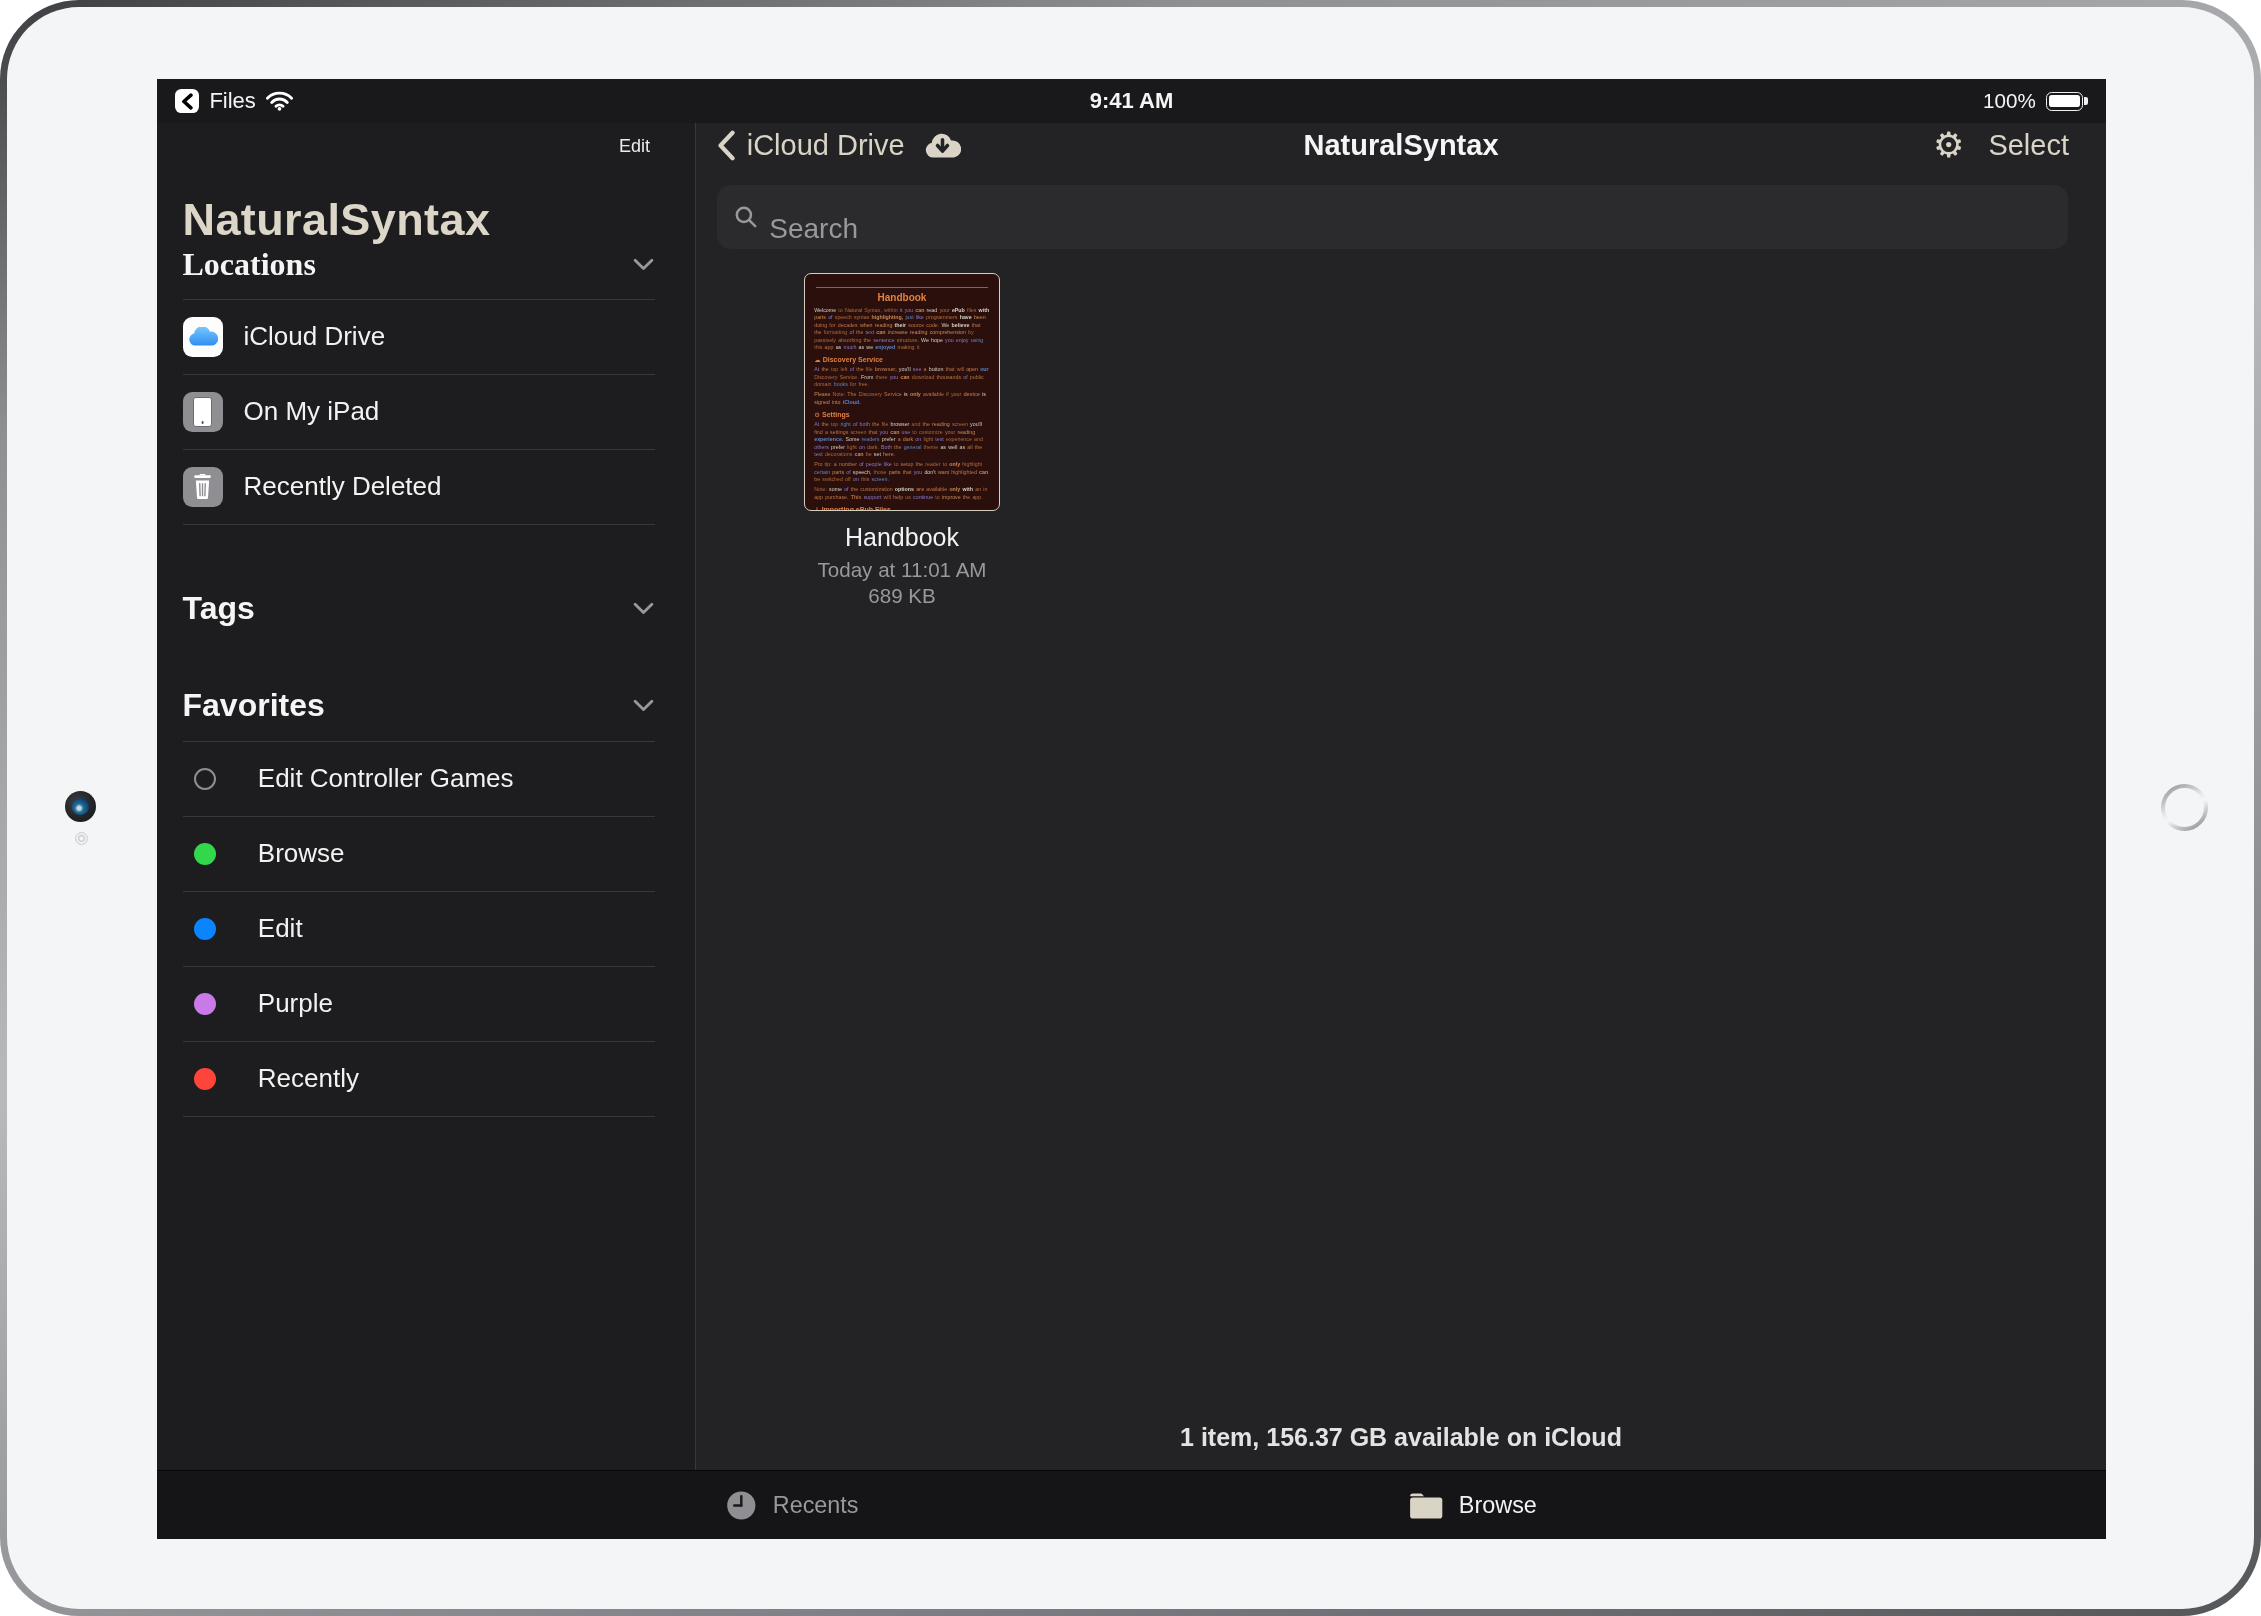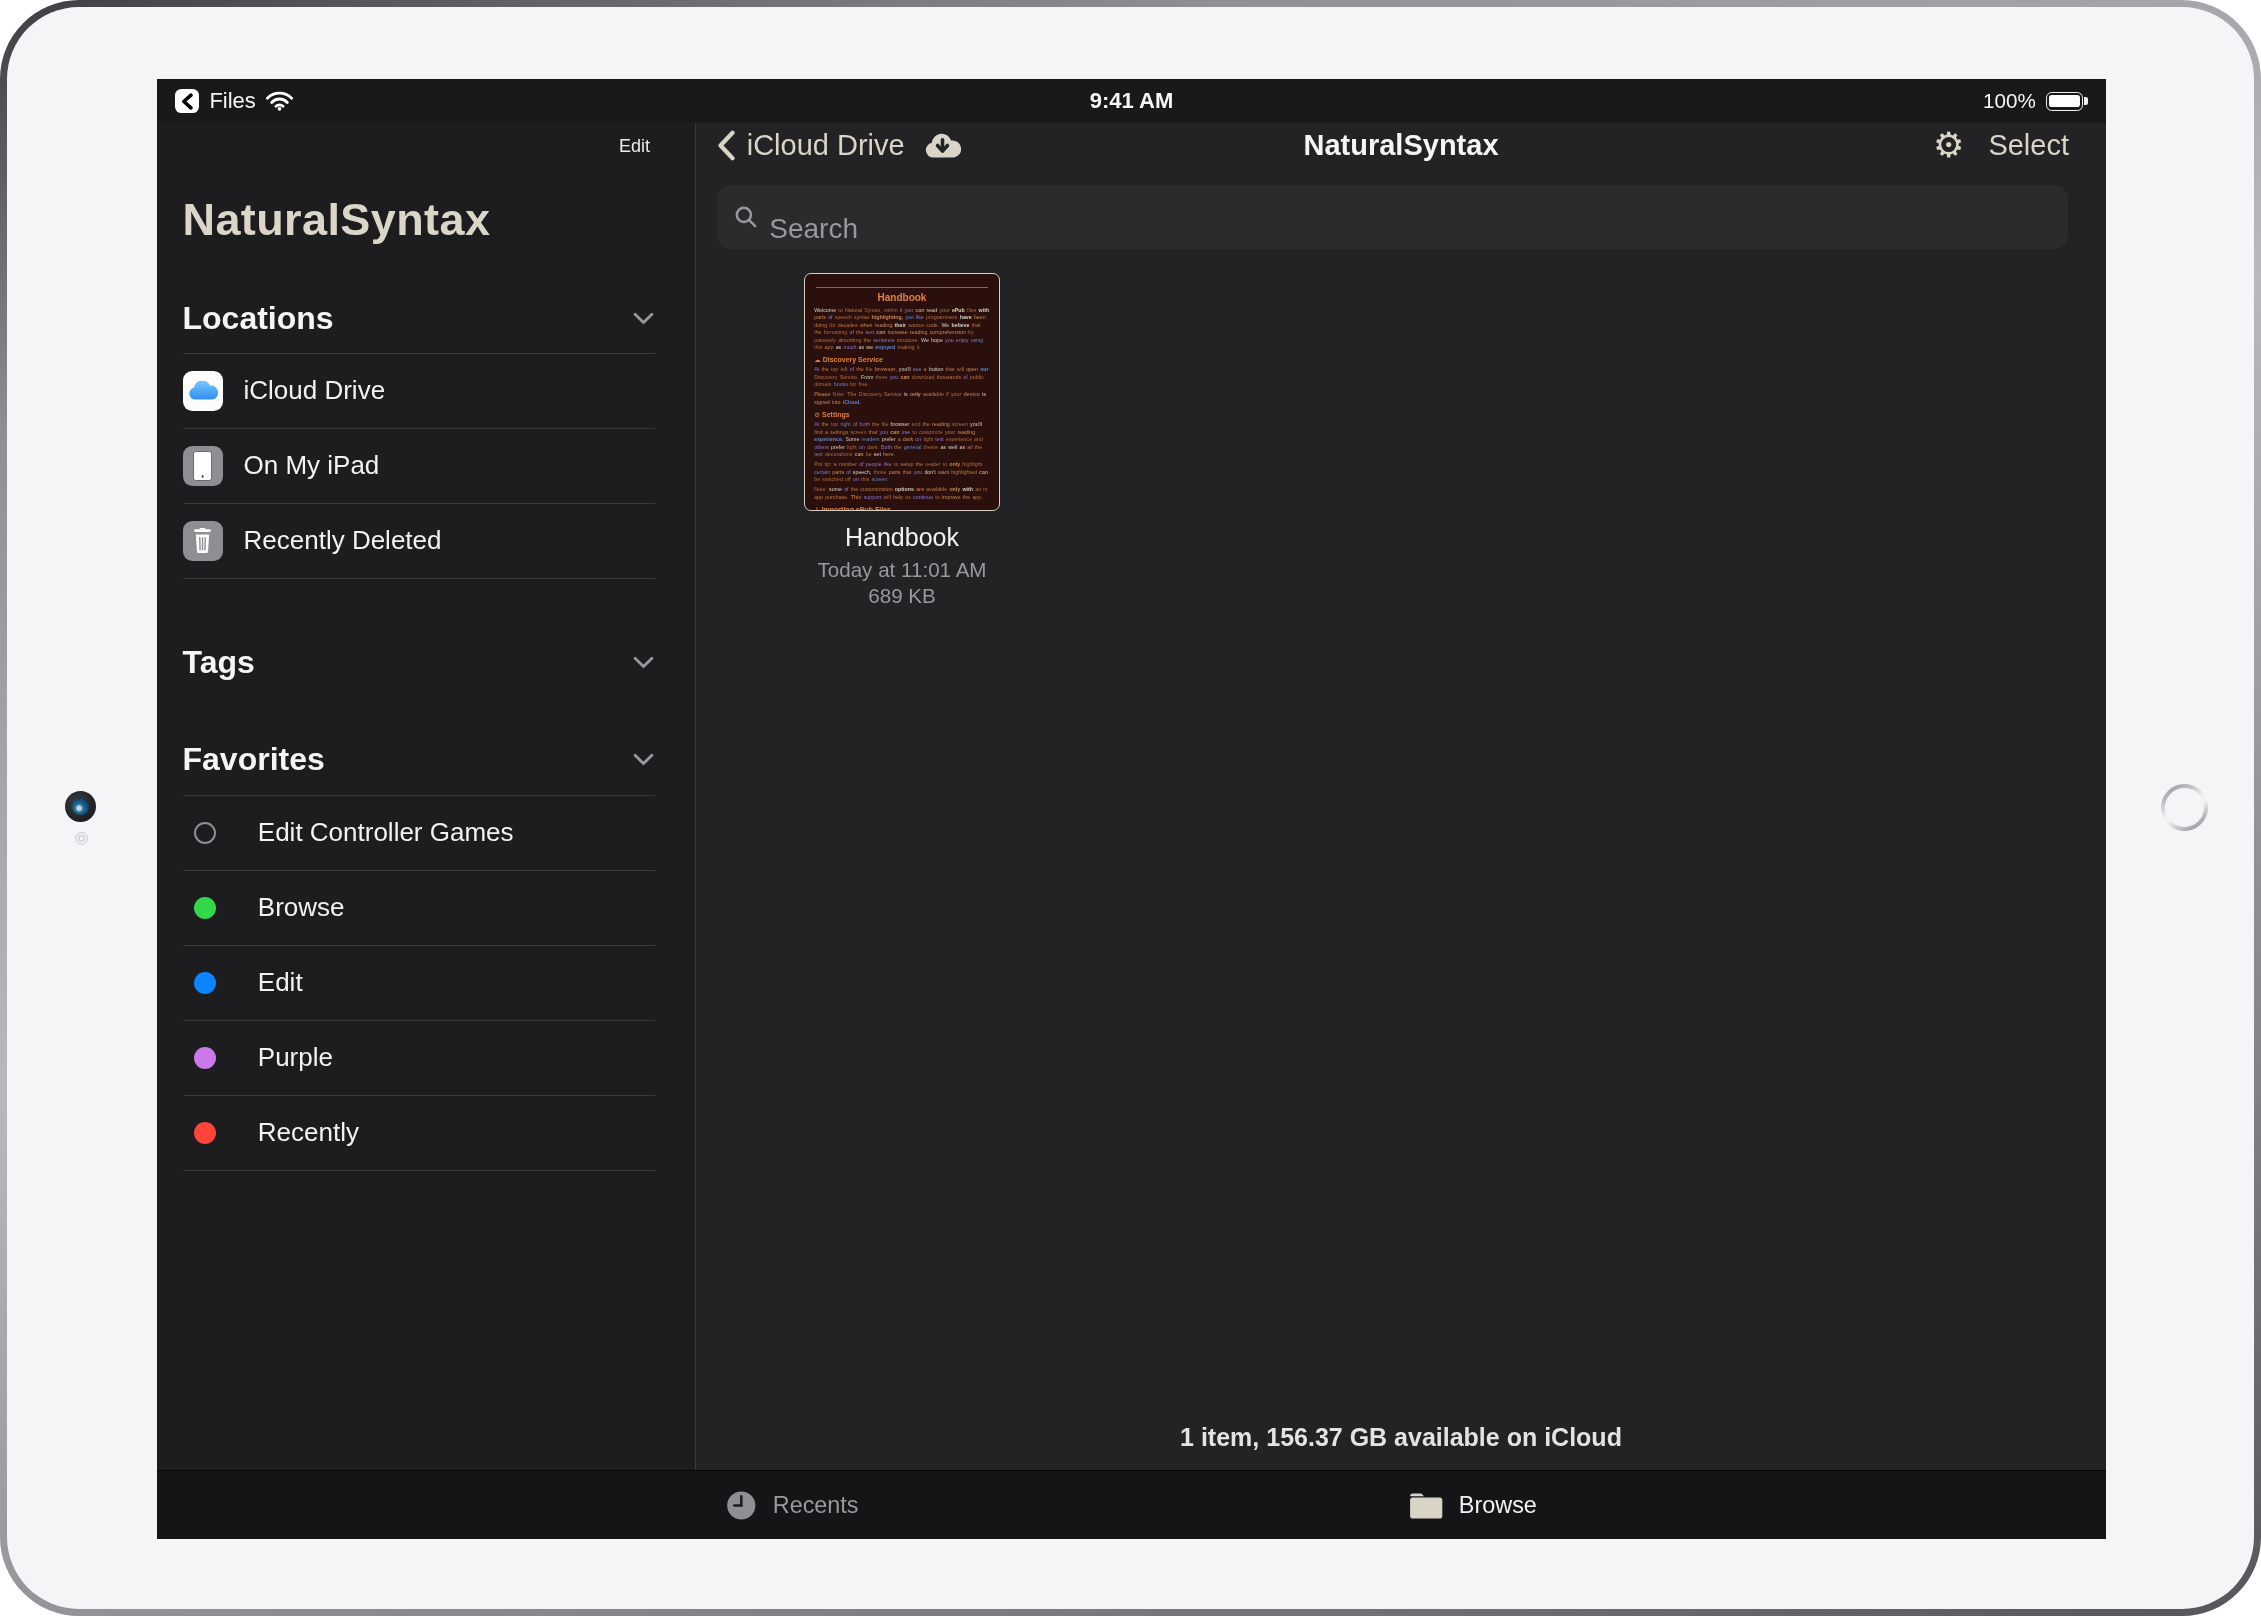--- a/index.html
+++ b/index.html
@@ -141,21 +141,21 @@
     </div>
 
     <div class="bodyrow">
 
       <div class="sidebar">
         <div class="edit-row">
           <span class="edit-btn">Edit</span>
         </div>
         <div class="app-title">NaturalSyntax</div>
 
-        <div class="sec-head" style="margin-top:54px;">
+        <div class="sec-head" style="font-family:Liberation Serif, serif;">
           <span class="sec-title">Locations</span>
           <svg width="21" height="12.8" viewBox="0 0 30 18">
             <polyline points="3,3 15,15 27,3" fill="none" stroke="#98989d" stroke-width="4" stroke-linecap="round" stroke-linejoin="round"></polyline>
           </svg>
         </div>
         <div class="sb-divider" style="margin-top:15.6px;"></div>
 
         <div class="row">
           <div class="loc-icon white">
             <svg width="30" height="20" viewBox="0 0 42 28">

